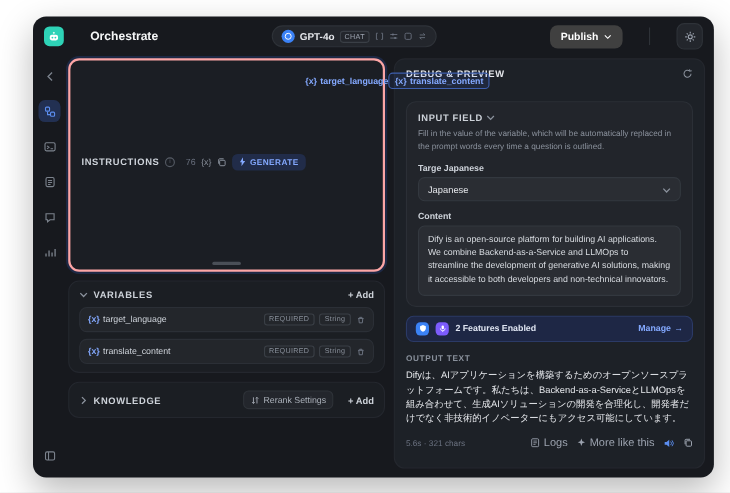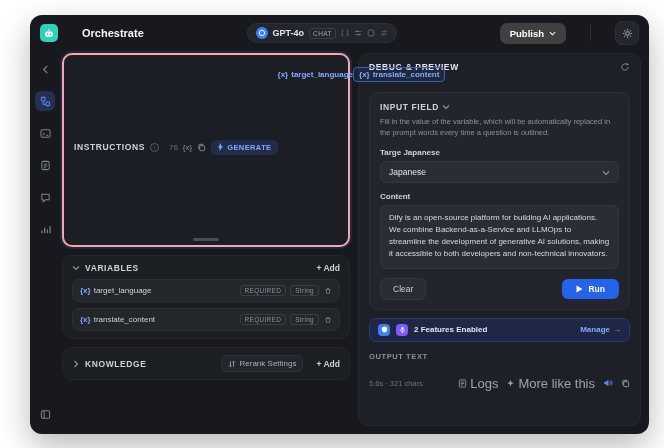--- a/index.html
+++ b/index.html
@@ -85,21 +85,21 @@
   .feat-ic.blue { background:#3b82f6; } .feat-ic.purple { background:#7c5cfc; }
   .features-label { font-size:8px; font-weight:bold; color:#dfe5f2; }
   .features-bar .spacer { flex:1; }
   .manage { font-size:8px; font-weight:bold; color:#84a9ff; display:flex; gap:3px; }
 
   .out-title { font-size:7.5px; font-weight:bold; letter-spacing:.6px; color:#8a919c; margin:10px 0 5px; }
   .out-text { font-size:8.5px; line-height:1.55; color:#e5e7eb; }
   .out-foot { display:flex; align-items:center; margin-top:10px; color:#8a919c; }
   .out-stats { font-size:7.5px; color:#6b7280; }
   .out-foot .spacer { flex:1; }
-  .foot-btn { display:flex; align-items:center; gap:3px; font-size:13px; color:#9ca3af; background:none; border:none; cursor:pointer; margin-left:8px; }
+  .foot-btn { display:flex; align-items:center; gap:3px; font-size:10px; color:#9ca3af; background:none; border:none; cursor:pointer; margin-left:8px; }
   .foot-ic { display:flex; align-items:center; cursor:pointer; margin-left:8px; color:#9ca3af; }
   .foot-ic.blue { color:#5b8def; }
 </style>
 </head>
 <body>
 
 <div class="window">
 
   <div class="titlebar">
     <div class="appicon">
@@ -354,30 +354,20 @@
             <span>Japanese</span>
             <div class="spacer"></div>
             <svg width="8" height="8" viewBox="0 0 8 8">
                 <path d="M1 2.5l3 3 3-3" stroke="#8a919c" fill="none" stroke-width="1.2"></path>
               </svg>
           </div>
 
           <div class="fld-label">Content</div>
           <textarea class="textarea" style="">Dify is an open-source platform for building AI applications. We combine Backend-as-a-Service and LLMOps to streamline the development of generative AI solutions, making it accessible to both developers and non-technical innovators.</textarea>
 
-          <div class="btnrow">
-            <button class="clear-btn">Clear</button>
-            <div class="spacer"></div>
-            <button class="run-btn">
-              <svg width="7" height="8" viewBox="0 0 7 8">
-                  <path d="M0.5 0.5L6.5 4 0.5 7.5z" fill="#fff"></path>
-                </svg>
-              <span>Run</span>
-            </button>
-          </div>
         </div>
 
         <div class="features-bar">
           <span class="feat-ic blue">
               <svg width="7" height="7" viewBox="0 0 8 8">
                 <path d="M4 .5l3 1.2v2.2C7 6 5.6 7 4 7.5 2.4 7 1 6 1 3.9V1.7z" fill="#fff"></path>
               </svg>
             </span>
           <span class="feat-ic purple">
               <svg width="7" height="7" viewBox="0 0 8 8">
@@ -387,20 +377,21 @@
             </span>
           <span class="features-label">2 Features Enabled</span>
           <div class="spacer"></div>
           <span class="manage">
               <span>Manage</span>
               <span>→</span>
             </span>
         </div>
 
         <div class="out-title">OUTPUT TEXT</div>
+        <div class="out-text">Difyは、AIアプリケーションを構築するためのオープンソースプラットフォームです。私たちは、Backend-as-a-ServiceとLLMOpsを組み合わせて、生成AIソリューションの開発を合理化し、開発者だけでなく非技術的イノベーターにもアクセス可能にしています。</div>
 
         <div class="out-foot">
           <span class="out-stats">5.6s · 321 chars</span>
           <div class="spacer"></div>
           <button class="foot-btn">
             <svg width="9" height="9" viewBox="0 0 10 10">
                 <rect x="1.5" y="1" width="7" height="8" rx="1" fill="none" stroke="currentColor" stroke-width=".9"></rect>
                 <path d="M3.2 3.3h3.6M3.2 5h3.6M3.2 6.7h2.2" stroke="currentColor" stroke-width=".8"></path>
               </svg>
             <span>Logs</span>

